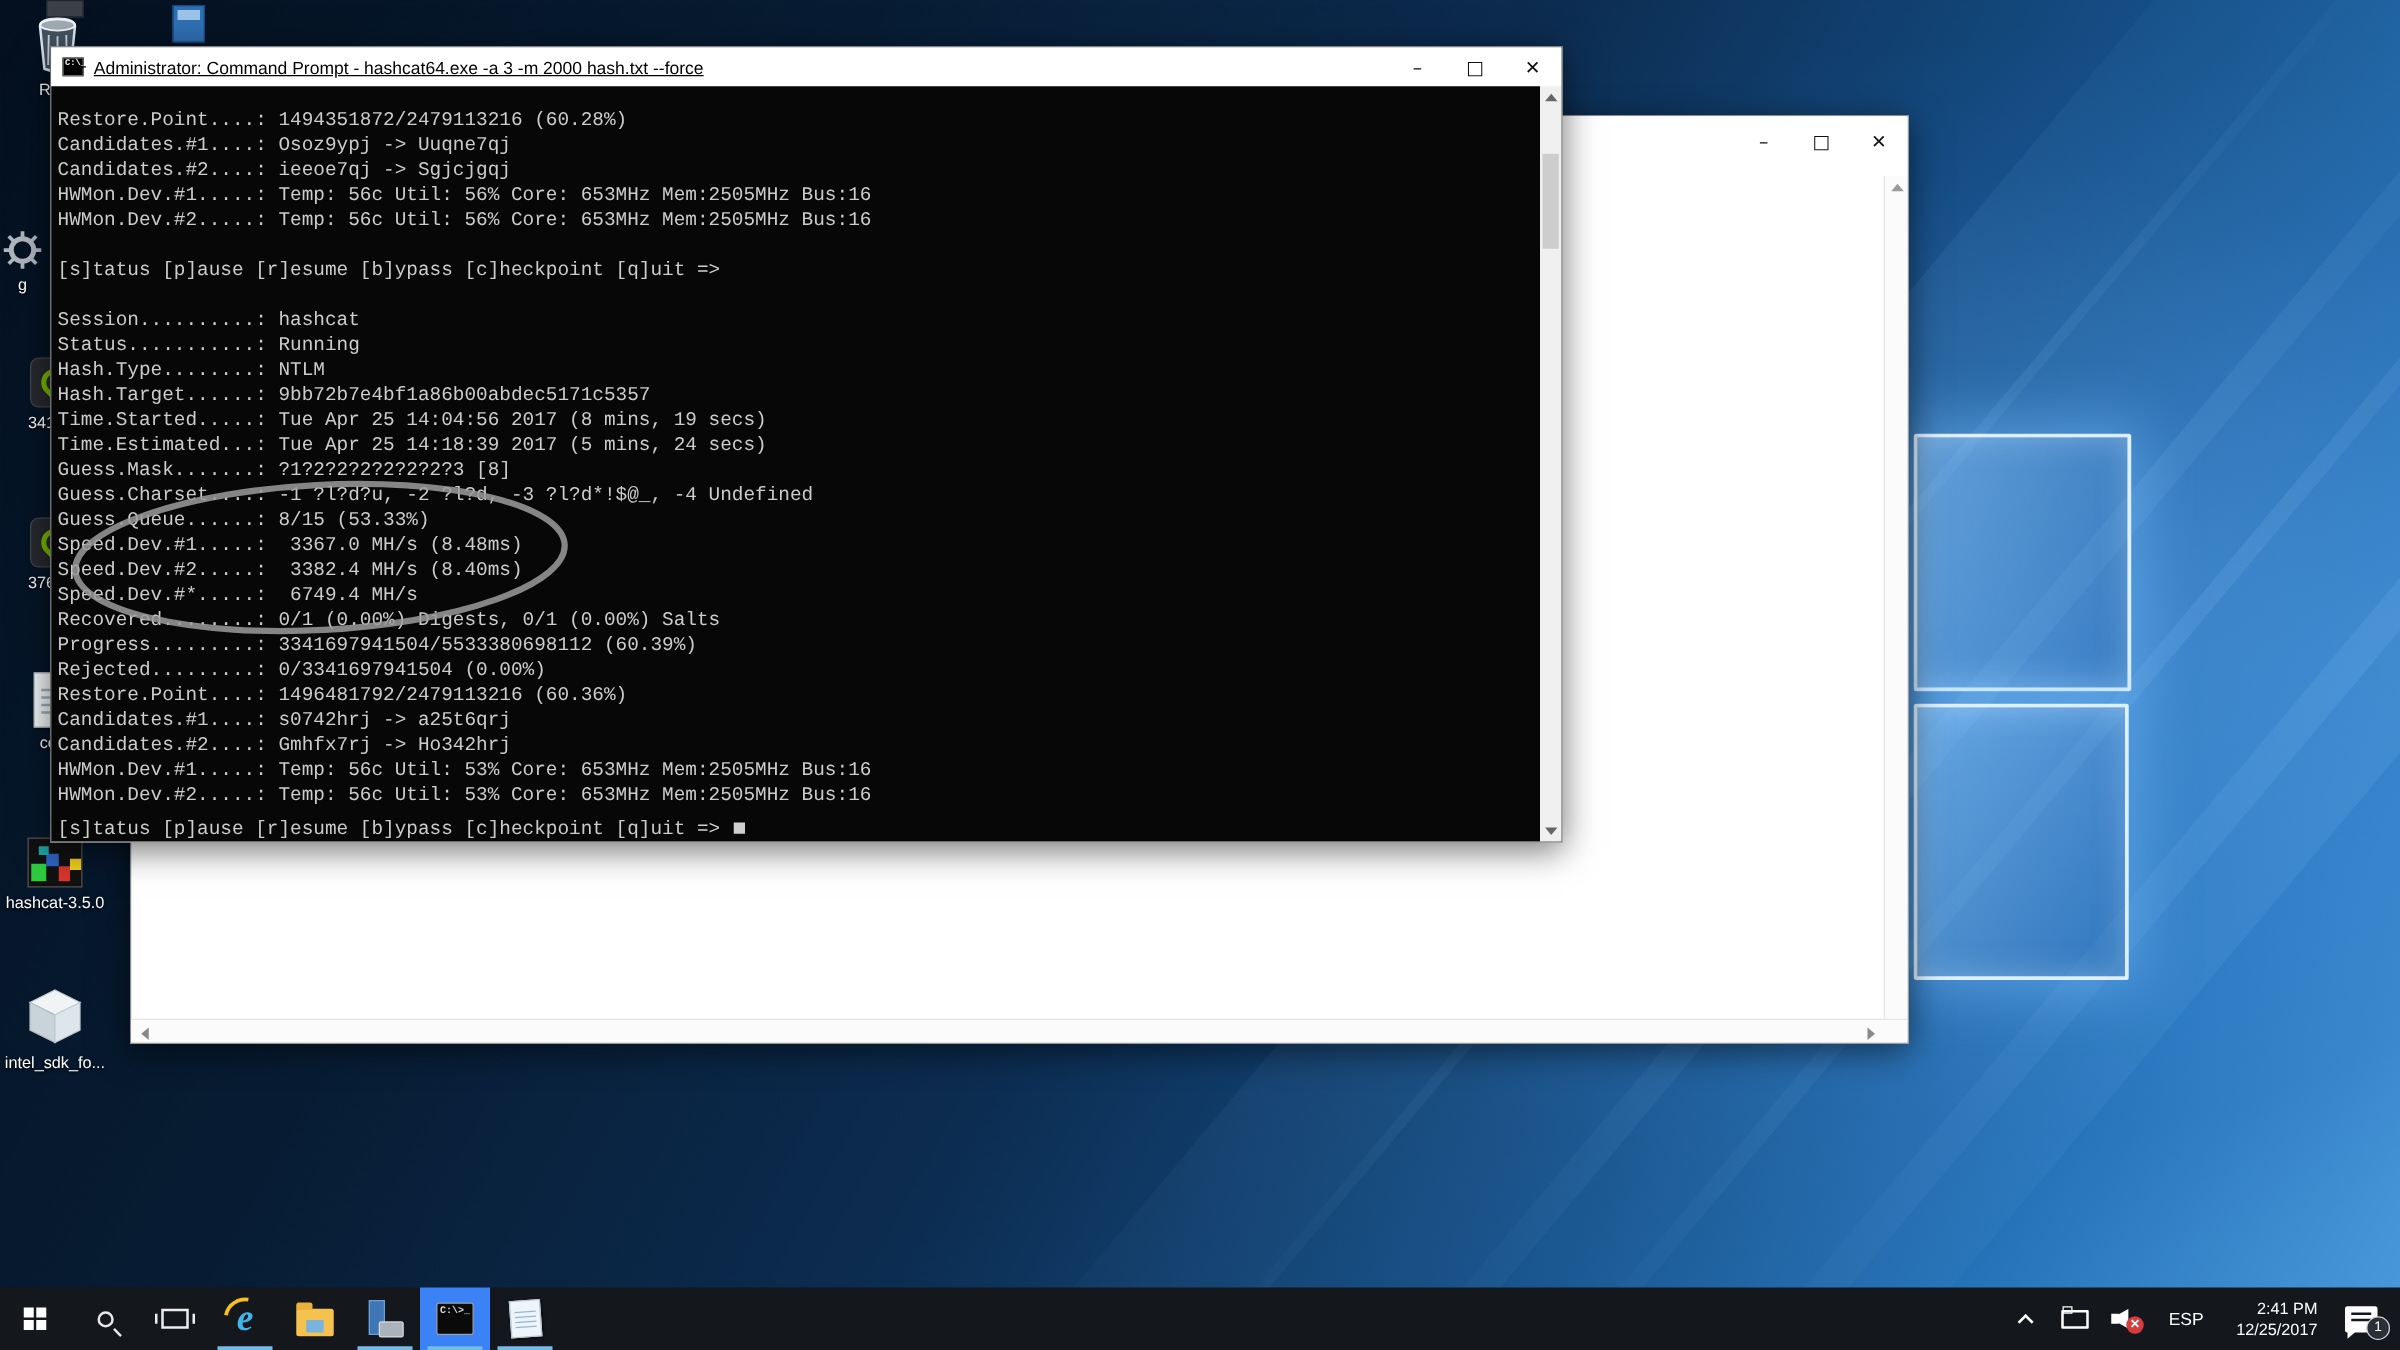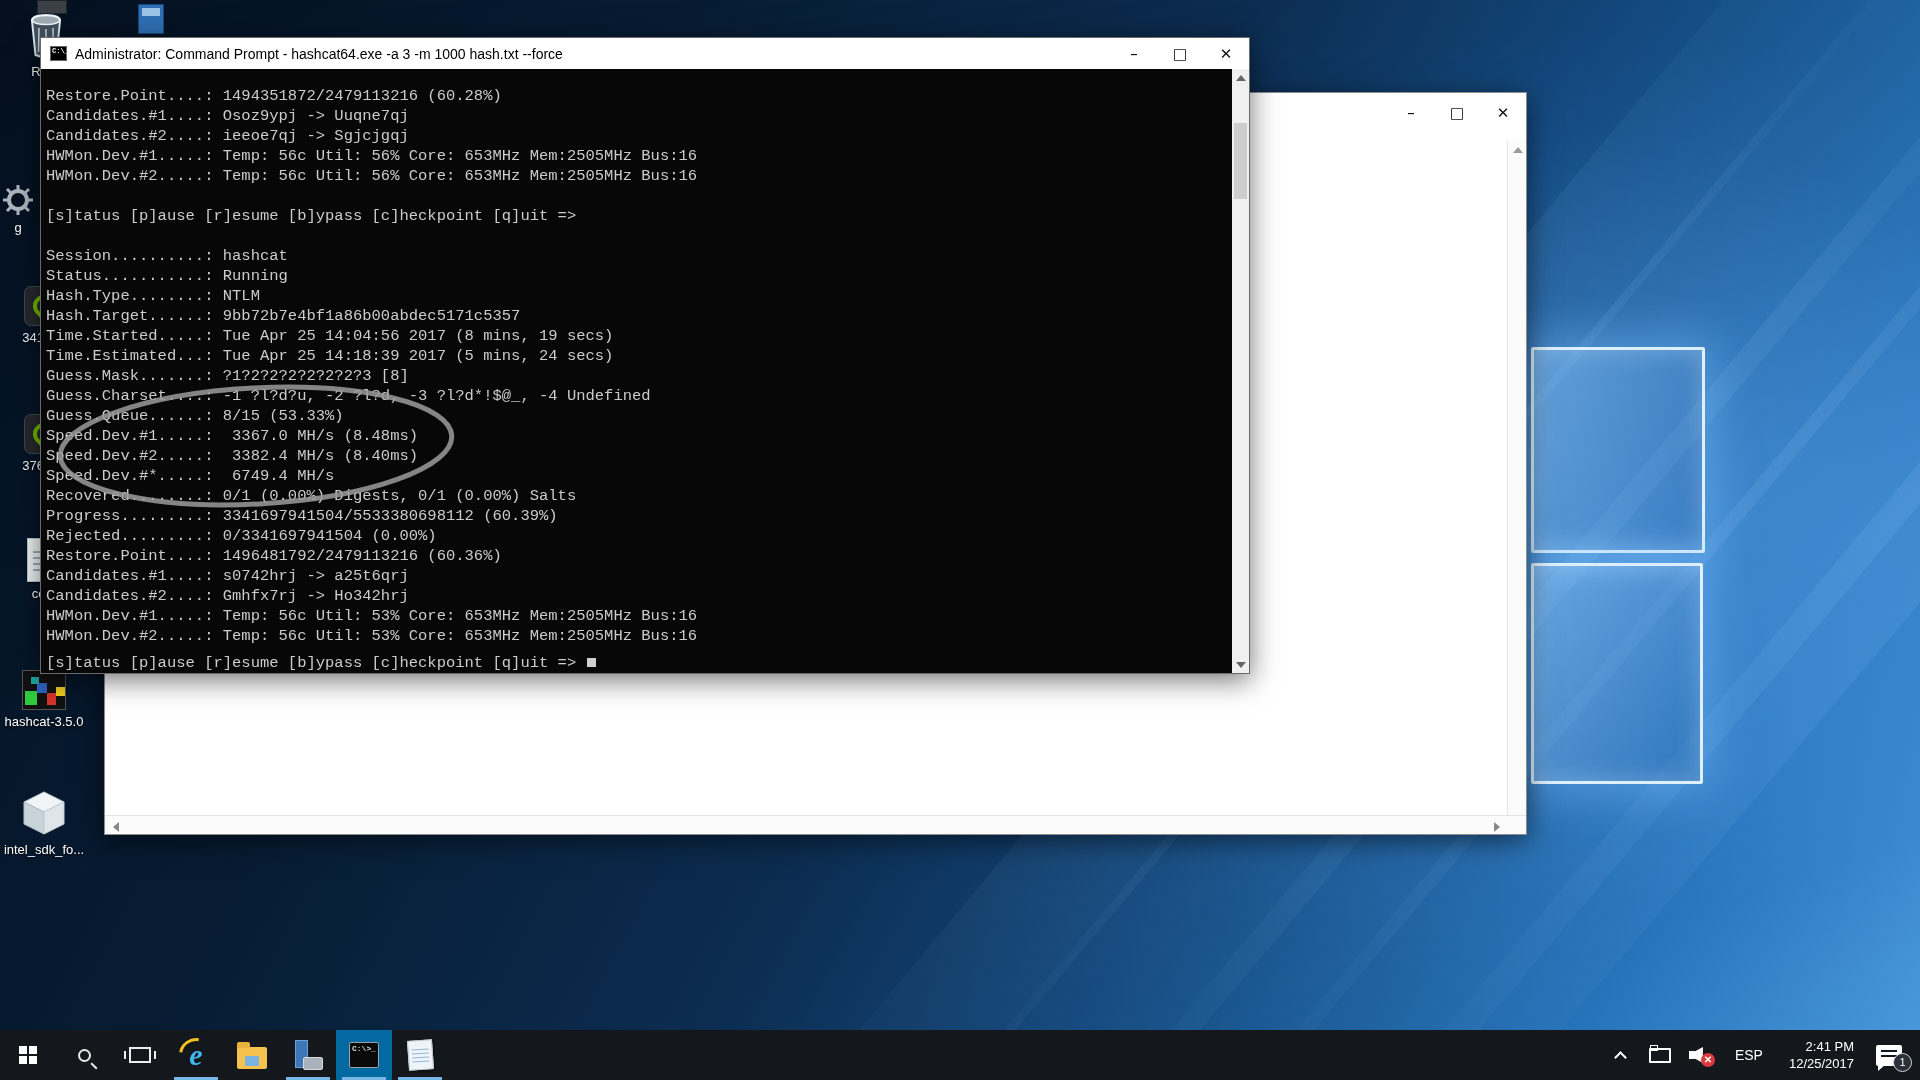--- a/index.html
+++ b/index.html
@@ -52,21 +52,21 @@
   .tri-r { width:0; height:0; border-top:5px solid transparent; border-bottom:5px solid transparent; border-left:6px solid #888; }
 
   
   #annotation { position:absolute; z-index:5; pointer-events:none; }
 
   
   #taskbar { position:absolute; left:0; bottom:0; width:1920px; height:50px; background:#14171c; z-index:10;
     display:flex; align-items:center; }
   .tbtn { width:56px; height:50px; display:flex; align-items:center; justify-content:center; position:relative; }
   .runline { position:absolute; bottom:0; left:6px; right:6px; height:3px; background:#76b9e8; }
-  .tbtn.active { background:#0369a1; }
+  .tbtn.active { background:#3b82f6; }
   .winlogo { display:grid; grid-template-columns:8px 8px; grid-template-rows:8px 8px; gap:2px; }
   .winlogo i { background:#fff; }
   .searchico { width:13px; height:13px; border:2px solid #e8e8e8; border-radius:50%; position:relative; }
   .searchico:after { content:""; position:absolute; width:2px; height:8px; background:#e8e8e8; left:13px; top:11px; transform:rotate(-45deg); }
   .taskview { width:22px; height:16px; border:2px solid #eee; position:relative; }
   .taskview:before,.taskview:after { content:""; position:absolute; top:2px; width:2px; height:8px; background:#eee; }
   .taskview:before { left:-7px; } .taskview:after { right:-7px; }
   .eico { position:relative; width:34px; height:34px; }
   .eico .ring { position:absolute; inset:0; border-radius:50%; border:3px solid transparent; border-top-color:#f3c11f; transform:rotate(-35deg); }
   .eico .e { position:absolute; inset:0; text-align:center; font:bold italic 30px/34px "Liberation Serif",serif; color:#41b6ea; }
@@ -224,24 +224,24 @@
     <div style="position:absolute; left:0; right:0; bottom:0; height:19px; background:#fbfbfb; border-top:1px solid #e4e4e4;">
       <div class="arr" style="left:2px; top:2px;">
           <div class="tri-l"></div>
         </div>
       <div class="arr" style="right:21px; left:auto; top:2px;">
           <div class="tri-r"></div>
         </div>
     </div>
   </div>
 
-  <div class="win" style="left:40px; top:37px; width:1210px; height:637px; z-index:3; border-color:#6a6a6a;">
+  <div class="win" style="left:40px; top:37px; width:1210px; height:637px; z-index:3; border-color:#6a6a6a;text-decoration:underline;">
     <div class="titlebar">
       <div class="cmdico">C:\_</div>
-      <div class="tname">Administrator: Command Prompt - hashcat64.exe  -a 3 -m 1000 hash.txt --force</div>
+      <div class="tname">Administrator: Command Prompt - hashcat64.exe  -a 3 -m 2000 hash.txt --force</div>
       <div class="winbtns">
         <div class="wbtn">–</div>
         <div class="wbtn">□</div>
         <div class="wbtn">✕</div>
       </div>
     </div>
     <div id="cmd-content">
       <pre id="cmd-pre">Restore.Point....: 1494351872/2479113216 (60.28%)
 Candidates.#1....: Osoz9ypj -&gt; Uuqne7qj
 Candidates.#2....: ieeoe7qj -&gt; Sgjcjgqj

